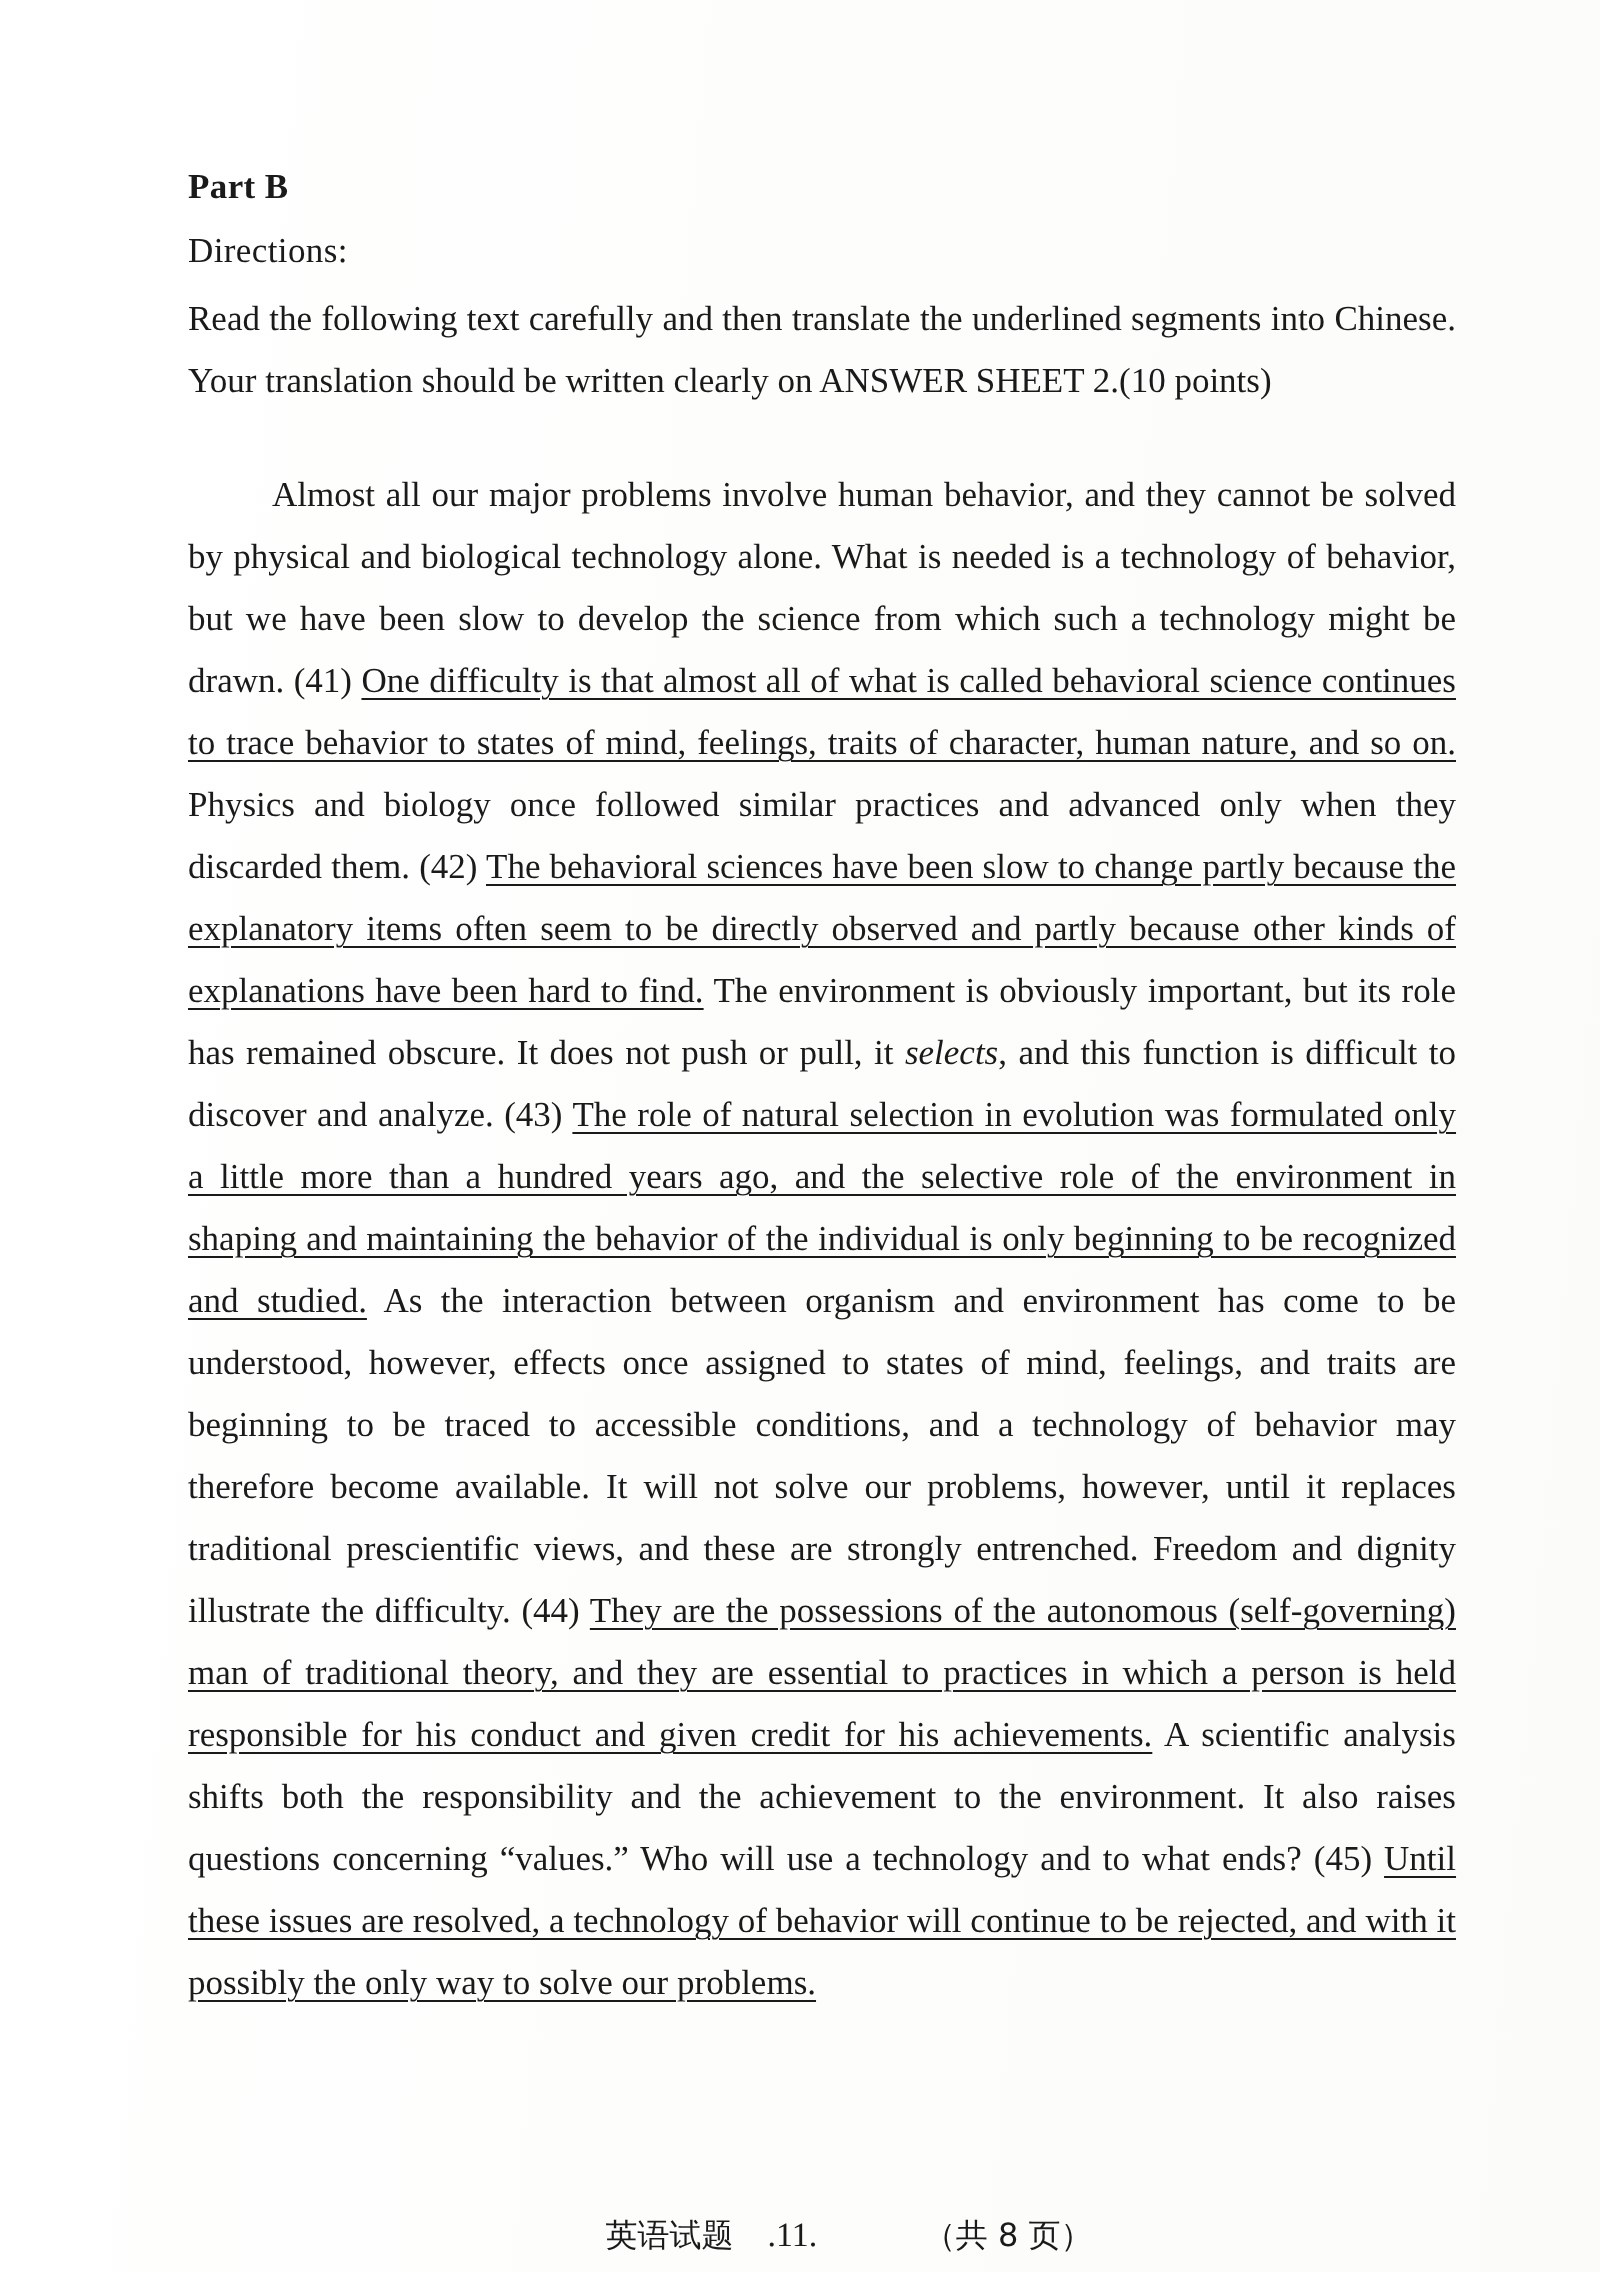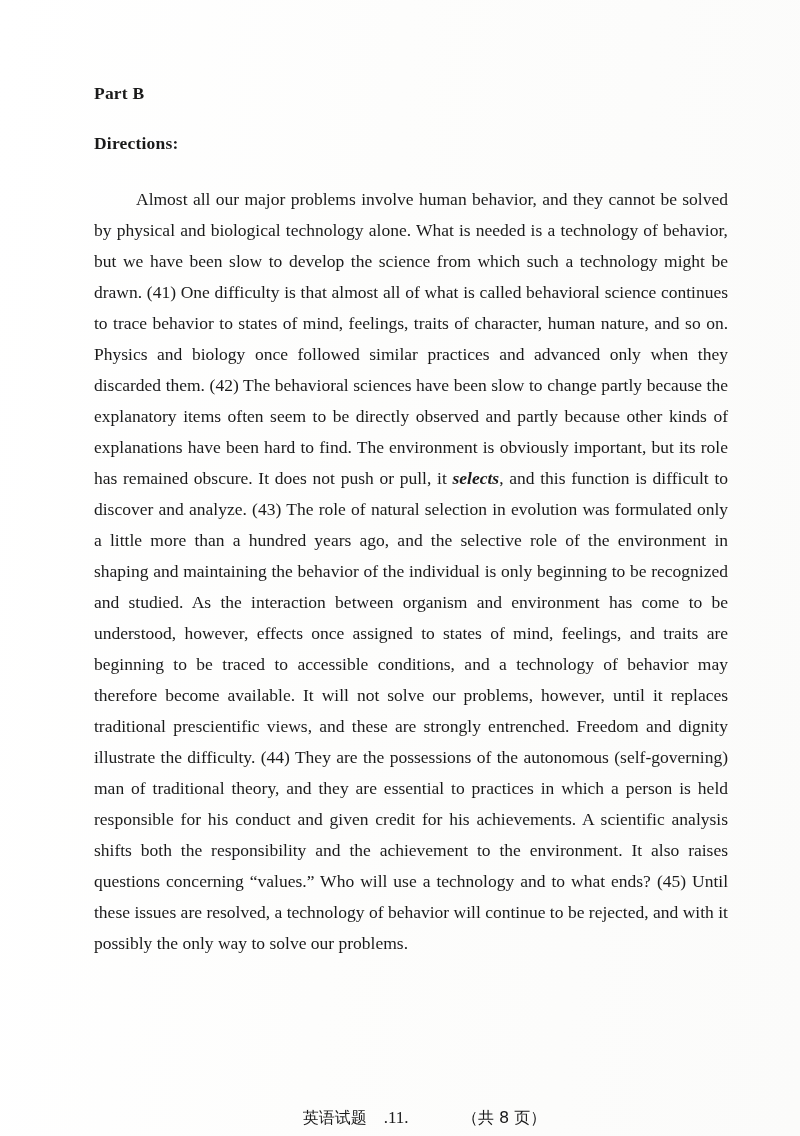--- a/index.html
+++ b/index.html
@@ -42,24 +42,24 @@
   }
 
   .part-heading {
     font-weight: bold;
     font-size: 17.5px;
     line-height: 30px;
     letter-spacing: 0.2px;
   }
 
   .directions-heading {
-    font-weight: bold;
+    font-weight: normal;
     font-size: 17.5px;
     line-height: 30px;
-    margin-top: 20px;
+    margin-top: 2px;
     letter-spacing: 0.2px;
   }
 
   .directions-body {
     font-size: 17.5px;
     line-height: 31px;
     text-align: justify;
     text-justify: inter-word;
     margin-top: 4px;
   }
@@ -68,27 +68,27 @@
     font-size: 17.5px;
     line-height: 31px;
     text-align: justify;
     text-justify: inter-word;
     margin-top: 26px;
     text-indent: 42px;
     hyphens: none;
   }
 
   .u {
+    text-decoration: underline;
     text-decoration-thickness: 1px;
     text-underline-offset: 2.5px;
   }
 
   .it {
     font-style: italic;
-    font-weight: bold;
   }
 
   .footer {
     position: absolute;
     left: 0;
     top: 1079px;
     width: 800px;
     text-align: center;
     font-size: 17px;
     line-height: 26px;
@@ -105,20 +105,21 @@
 <body>
 
 <div id="page">
 
   <div class="content">
 
     <div class="part-heading">Part B</div>
 
     <div class="directions-heading">Directions:</div>
 
+    <div class="directions-body">Read the following text carefully and then translate the underlined segments into Chinese. Your translation should be written clearly on ANSWER SHEET 2.(10 points)</div>
 
     <div class="body-paragraph" id="passage"><span>Almost all our major problems involve human behavior, and they cannot be solved by physical and biological technology alone. What is needed is a technology of behavior, but we have been slow to develop the science from which such a technology might be drawn. </span><span>(41) </span><span class="u">One difficulty is that almost all of what is called behavioral science continues to trace behavior to states of mind, feelings, traits of character, human nature, and so on.</span><span> Physics and biology once followed similar practices and advanced only when they discarded them. </span><span>(42) </span><span class="u">The behavioral sciences have been slow to change partly because the explanatory items often seem to be directly observed and partly because other kinds of explanations have been hard to find.</span><span> The environment is obviously important, but its role has remained obscure. It does not push or pull, it </span><span class="it">selects</span><span>, and this function is difficult to discover and analyze. </span><span>(43) </span><span class="u">The role of natural selection in evolution was formulated only a little more than a hundred years ago, and the selective role of the environment in shaping and maintaining the behavior of the individual is only beginning to be recognized and studied.</span><span> As the interaction between organism and environment has come to be understood, however, effects once assigned to states of mind, feelings, and traits are beginning to be traced to accessible conditions, and a technology of behavior may therefore become available. It will not solve our problems, however, until it replaces traditional prescientific views, and these are strongly entrenched. Freedom and dignity illustrate the difficulty. </span><span>(44) </span><span class="u">They are the possessions of the autonomous (self-governing) man of traditional theory, and they are essential to practices in which a person is held responsible for his conduct and given credit for his achievements.</span><span> A scientific analysis shifts both the responsibility and the achievement to the environment. It also raises questions concerning “values.” Who will use a technology and to what ends? </span><span>(45) </span><span class="u">Until these issues are resolved, a technology of behavior will continue to be rejected, and with it possibly the only way to solve our problems.</span></div>
 
   </div>
 
   <div class="footer">
     <span class="cn">英语试题</span><span>    </span><span>.11.</span><span>     </span><span class="cn">（共 8 页）</span>
   </div>
 
 </div>

